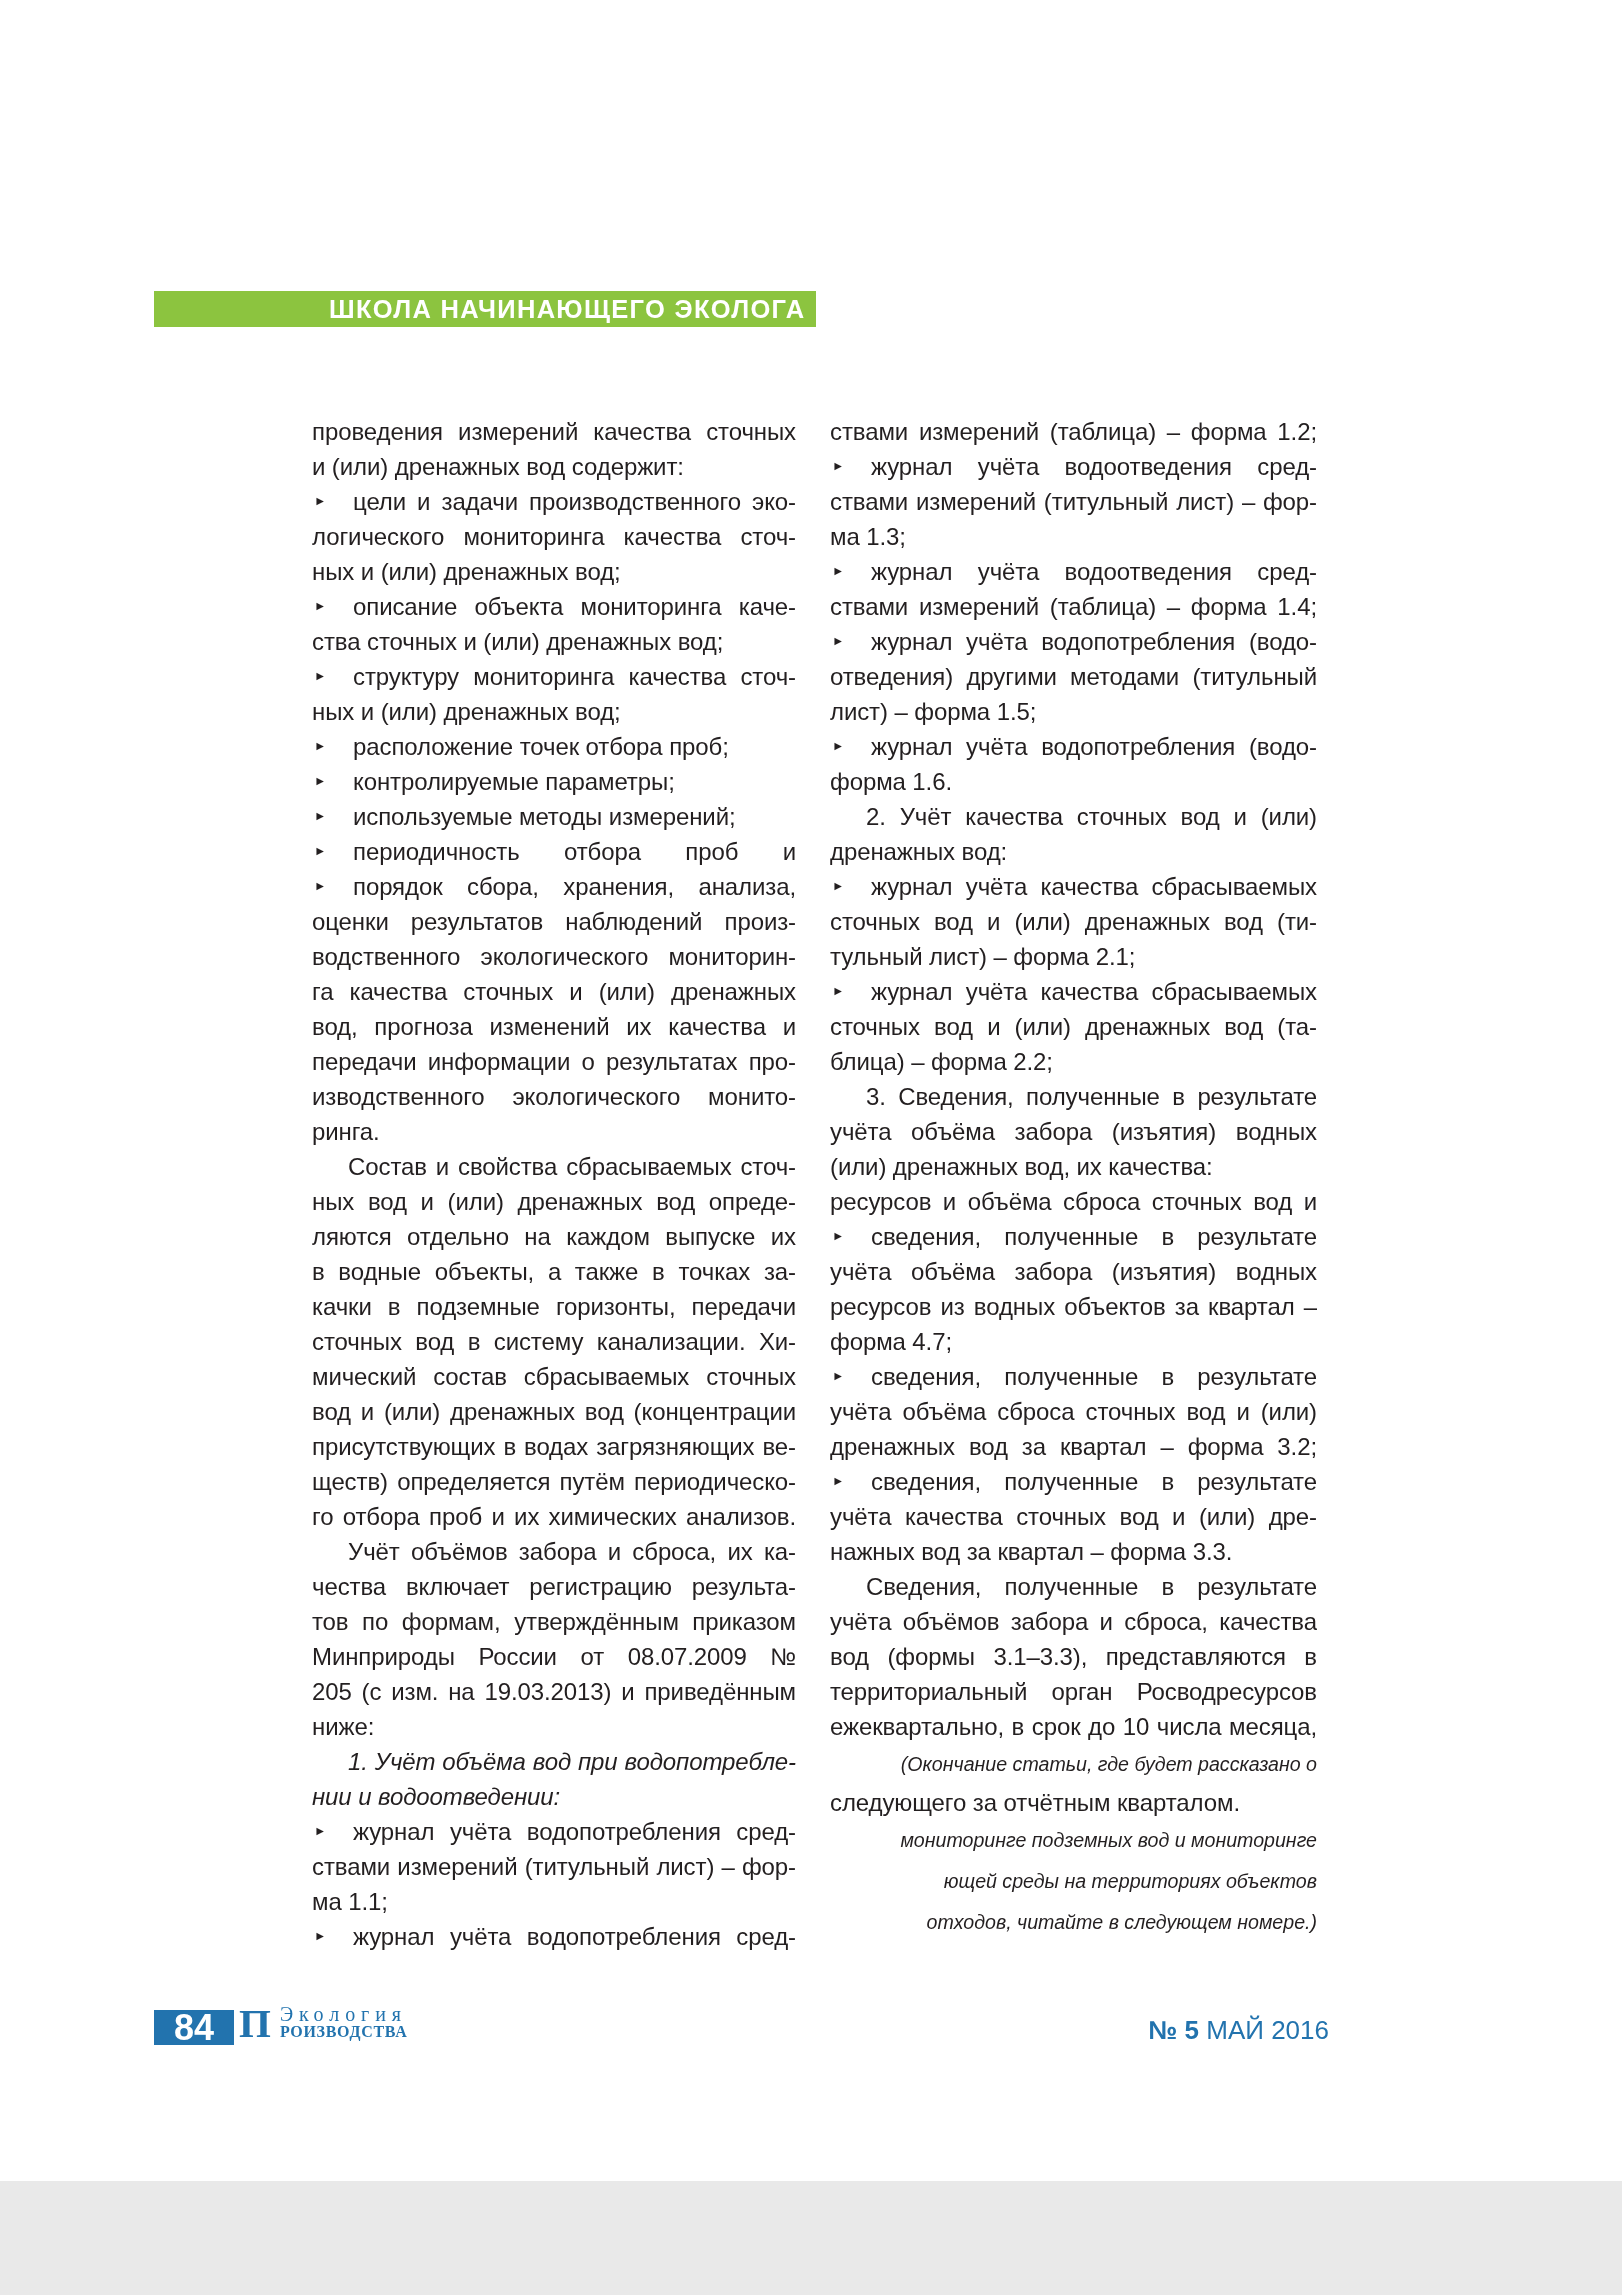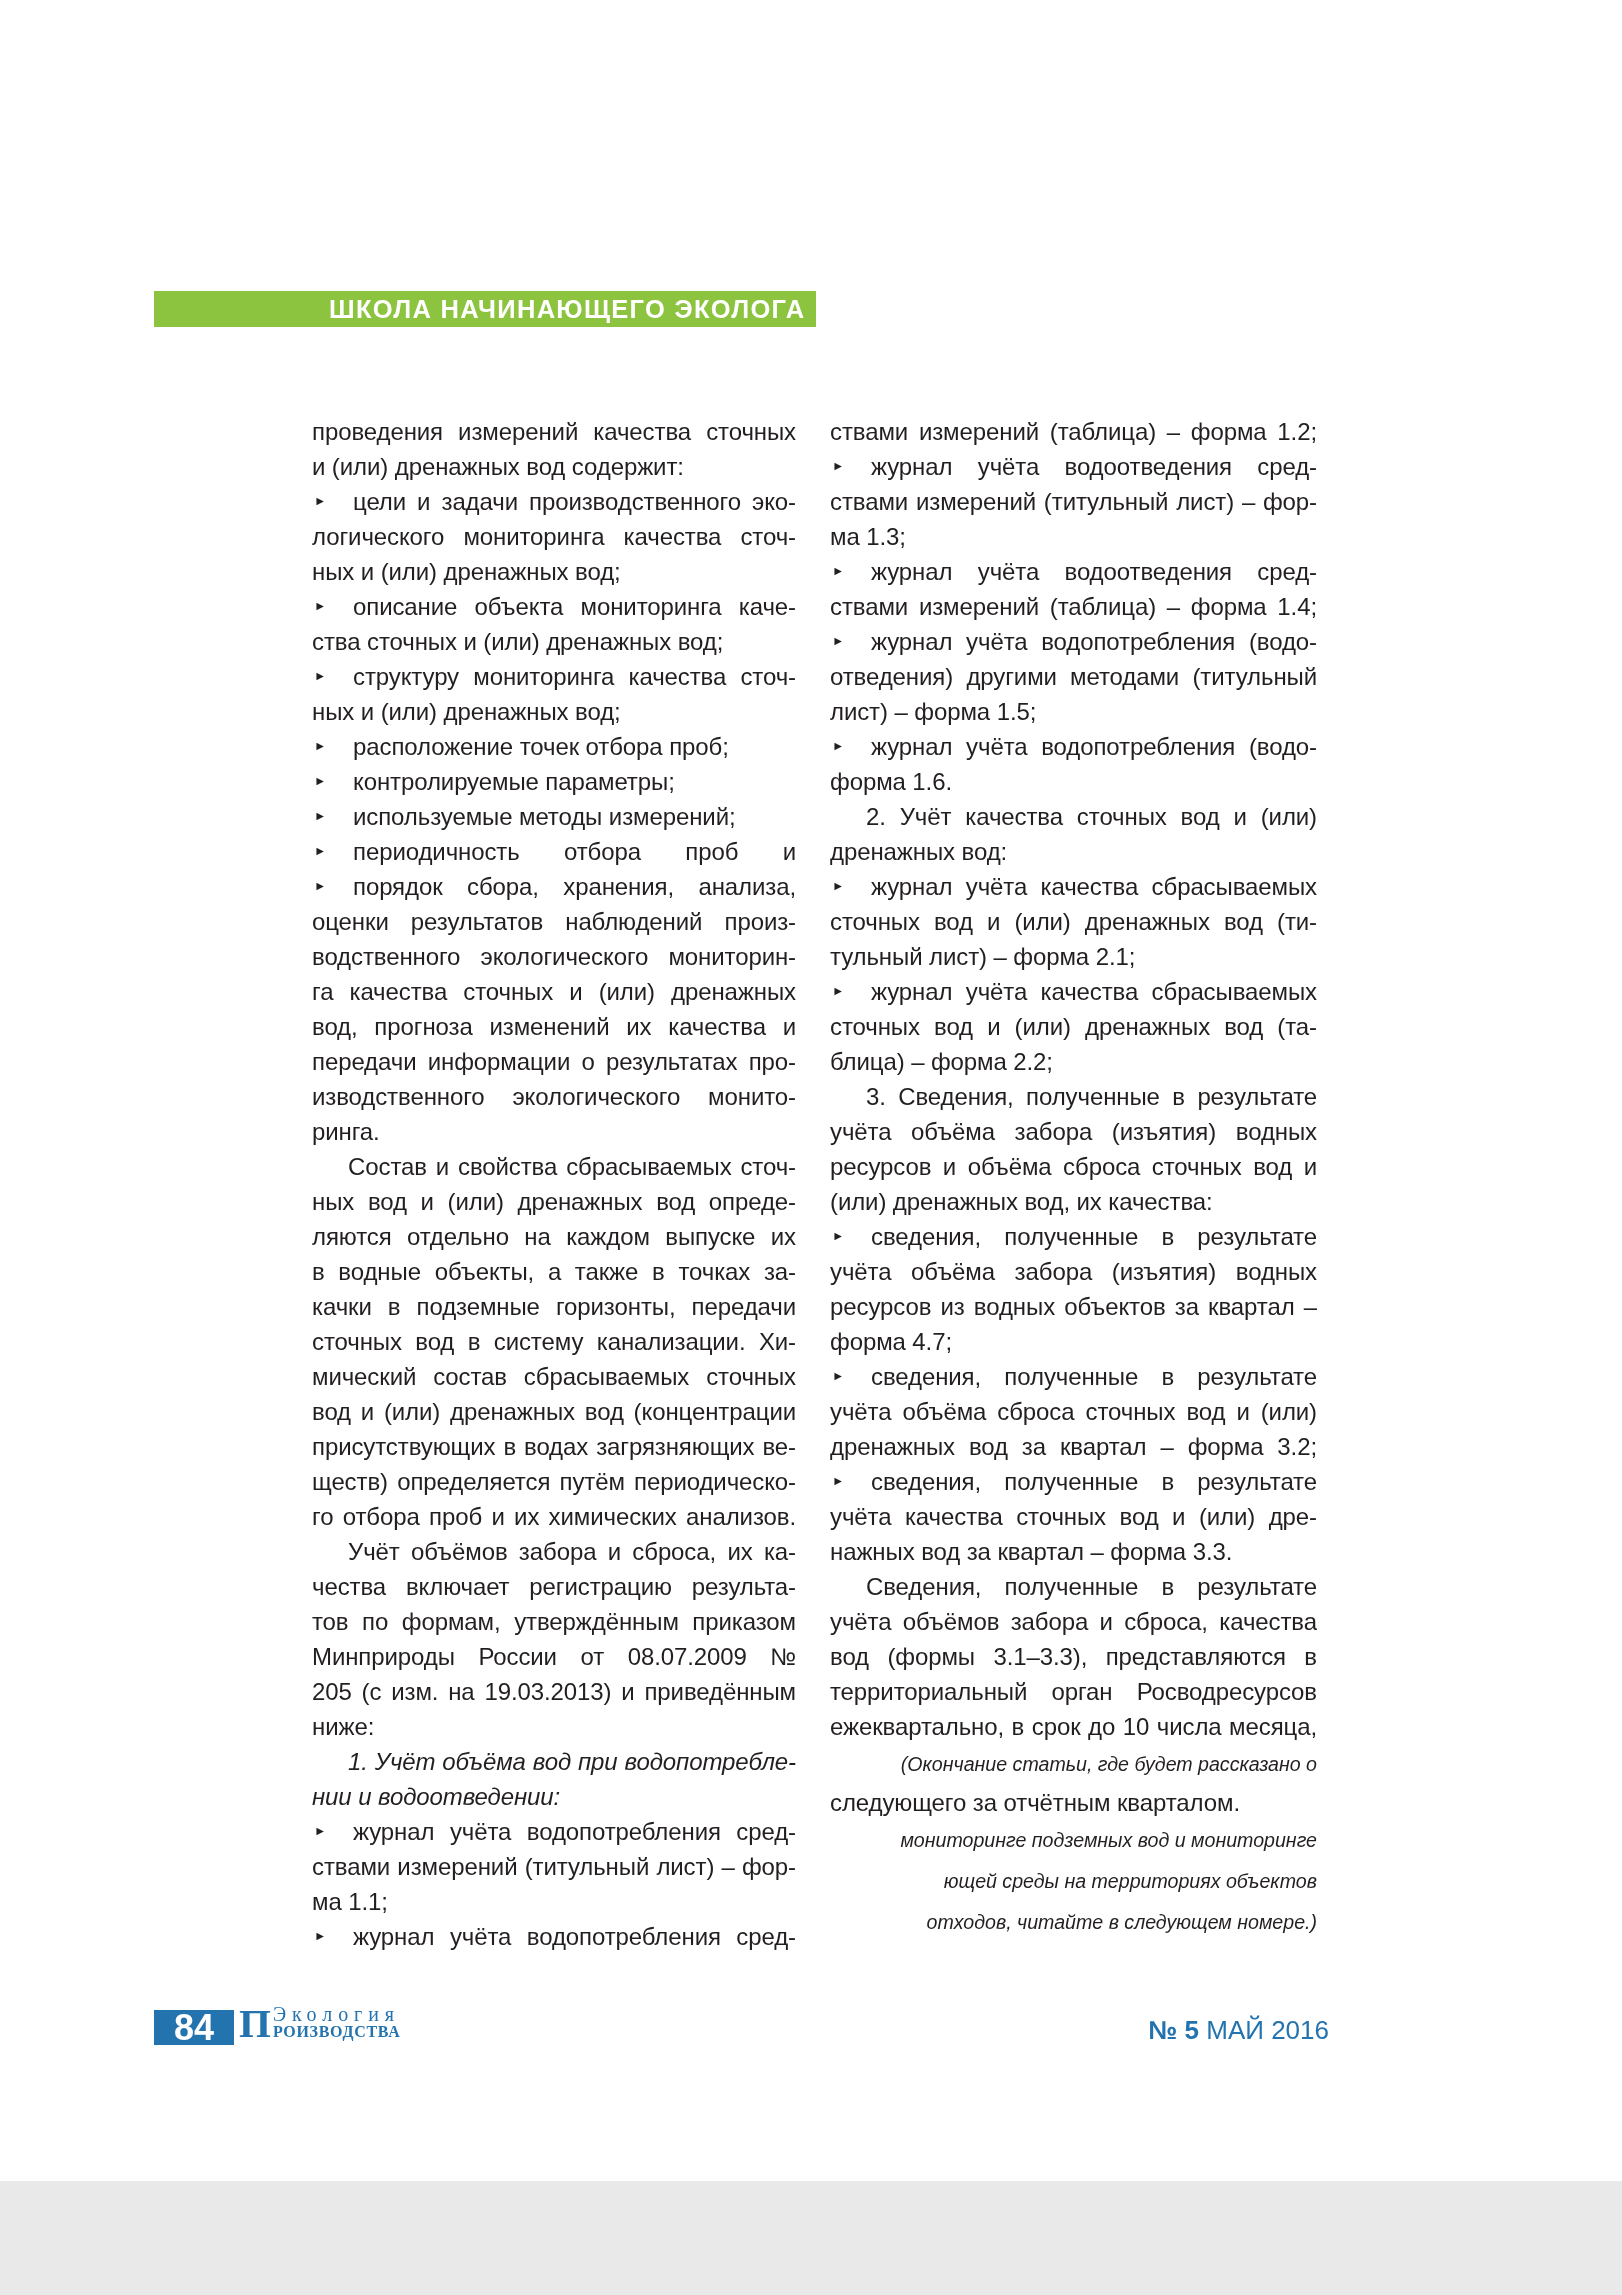--- a/index.html
+++ b/index.html
@@ -56,21 +56,21 @@
   }
   .pagenum-box .num{color:#ffffff;font-weight:bold;font-size:36px;}
   .logo{
     position:absolute;left:239px;top:2004px;
     display:flex;align-items:flex-end;
     color:var(--blue);
     font-family:"Liberation Serif",serif;
     line-height:1;
   }
   .logo-p{font-size:41px;font-weight:bold;line-height:0.82;}
-  .logo-right{display:flex;flex-direction:column;margin-left:2px;}
+  .logo-right{display:flex;flex-direction:column;margin-left:9px;}
   .logo-top{font-size:20px;letter-spacing:5.9px;line-height:1;}
   .logo-bottom{font-size:16px;font-weight:bold;letter-spacing:0.7px;line-height:1.03;}
   .issue{
     position:absolute;left:1021px;top:2015px;width:308px;
     text-align:right;font-size:26px;color:var(--blue);
     white-space:nowrap;
   }
   .issue .issue-no{font-weight:bold;}
 </style>
 </head>
@@ -143,22 +143,22 @@
       <div class="ln j ind"><span>2. Учёт качества сточных вод и (или)</span></div>
       <div class="ln"><span>дренажных вод:</span></div>
       <div class="ln j b"><span class="blt">►</span><span>журнал учёта качества сбрасываемых</span></div>
       <div class="ln j"><span>сточных вод и (или) дренажных вод (ти-</span></div>
       <div class="ln"><span>тульный лист) – форма 2.1;</span></div>
       <div class="ln j b"><span class="blt">►</span><span>журнал учёта качества сбрасываемых</span></div>
       <div class="ln j"><span>сточных вод и (или) дренажных вод (та-</span></div>
       <div class="ln"><span>блица) – форма 2.2;</span></div>
       <div class="ln j ind"><span>3. Сведения, полученные в результате</span></div>
       <div class="ln j"><span>учёта объёма забора (изъятия) водных</span></div>
+      <div class="ln"><span>(или) дренажных вод, их качества:</span></div>
       <div class="ln j"><span>ресурсов и объёма сброса сточных вод и</span></div>
-      <div class="ln"><span>(или) дренажных вод, их качества:</span></div>
       <div class="ln j b"><span class="blt">►</span><span>сведения, полученные в результате</span></div>
       <div class="ln j"><span>учёта объёма забора (изъятия) водных</span></div>
       <div class="ln j"><span>ресурсов из водных объектов за квартал –</span></div>
       <div class="ln"><span>форма 4.7;</span></div>
       <div class="ln j b"><span class="blt">►</span><span>сведения, полученные в результате</span></div>
       <div class="ln j"><span>учёта объёма сброса сточных вод и (или)</span></div>
       <div class="ln j"><span>дренажных вод за квартал – форма 3.2;</span></div>
       <div class="ln j b"><span class="blt">►</span><span>сведения, полученные в результате</span></div>
       <div class="ln j"><span>учёта качества сточных вод и (или) дре-</span></div>
       <div class="ln"><span>нажных вод за квартал – форма 3.3.</span></div>

